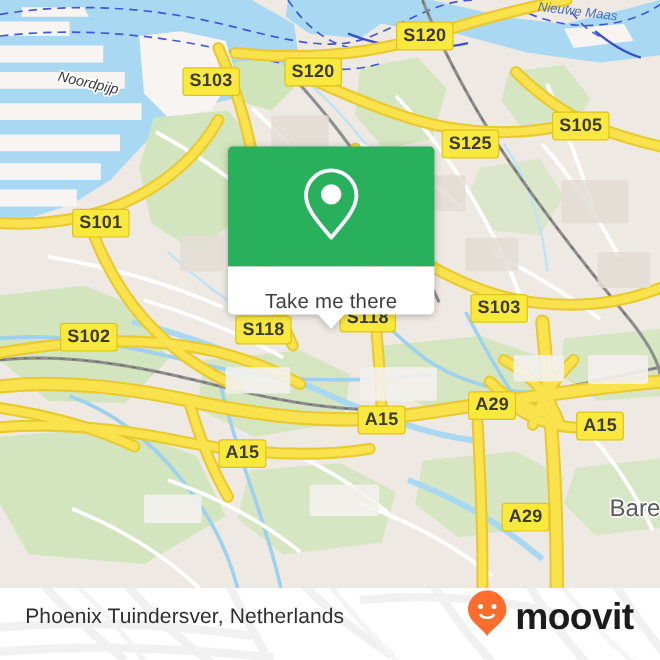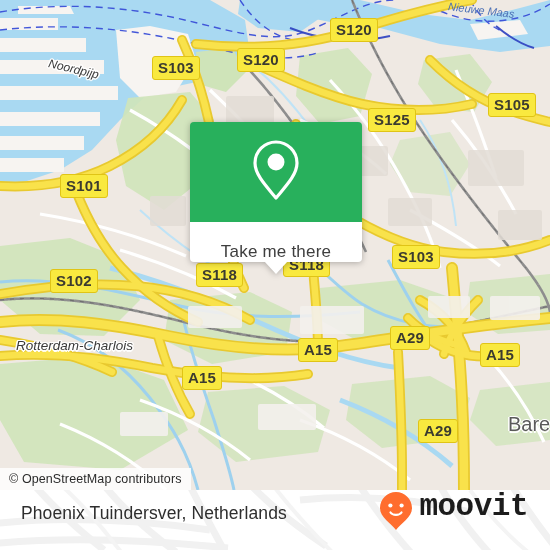--- a/index.html
+++ b/index.html
@@ -135,21 +135,21 @@
     padding: 0 22px 0 21px;
     box-sizing: border-box;
   }
   .footer-title {
     font-size: 17.5px;
     color: #2e2e2e;
     letter-spacing: .1px;
     white-space: nowrap;
   }
   .brand {
-    display: flex; gap: 6px; font-family: Liberation Mono, monospace;
+    display: flex; align-items: center; gap: 6px;
   }
   .brand-word {
     font-size: 31px;
     font-weight: bold;
     color: #1c1c1c;
     letter-spacing: -0.5px;
     line-height: 1;
   }
 </style>
 </head>
@@ -339,43 +339,39 @@
           <rect x="258" y="404" width="58" height="26" rx="2"></rect>
           <rect x="120" y="412" width="48" height="24" rx="2"></rect>
           <rect x="428" y="296" width="42" height="22" rx="2"></rect>
         </g>
 
       </g>
     </svg>
 
     <div class="water-label curve-b" style="left:448px; top:4px;">Nieuwe Maas</div>
 
-    <div class="place-label" style="left:16px; top:338px;">Rotterdam-Charlois</div>
     <div class="place-label" style="left:48px; top:62px; transform: rotate(13deg); font-size:12px;">Noordpijp</div>
     <div class="city-label" style="left:508px; top:413px;">Baren</div>
 
     <div class="shield" style="left:330px; top:18px;">S120</div>
     <div class="shield" style="left:237px; top:48px;">S120</div>
     <div class="shield" style="left:152px; top:56px;">S103</div>
     <div class="shield" style="left:368px; top:108px;">S125</div>
-    <div class="shield" style="left:460px; top:93px;margin-left:28px;">S105</div>
+    <div class="shield" style="left:460px; top:93px;">S105</div>
     <div class="shield" style="left:60px;  top:174px;">S101</div>
     <div class="shield" style="left:392px; top:245px;">S103</div>
     <div class="shield" style="left:196px; top:263px;">S118</div>
     <div class="shield" style="left:283px; top:253px;">S118</div>
     <div class="shield" style="left:50px;  top:269px;">S102</div>
     <div class="shield" style="left:298px; top:338px;">A15</div>
     <div class="shield" style="left:390px; top:326px;">A29</div>
     <div class="shield" style="left:480px; top:343px;">A15</div>
     <div class="shield" style="left:182px; top:366px;">A15</div>
     <div class="shield" style="left:418px; top:419px;">A29</div>
 
-    <div class="attrib">
-      <span>© OpenStreetMap contributors</span>
-    </div>
   </div>
 
   <div class="callout">
     <div class="callout-top">
       <span>
         <svg width="54" height="66" viewBox="0 0 54 66" fill="none">
           <path d="M27 5 C15.4 5 6 14.4 6 26 C6 38 18 50 27 61 C36 50 48 38 48 26 C48 14.4 38.6 5 27 5 Z" stroke="#ffffff" stroke-width="3.2" fill="none" stroke-linejoin="round"></path>
           <circle cx="27" cy="25" r="8.5" fill="#ffffff"></circle>
         </svg>
       </span>

